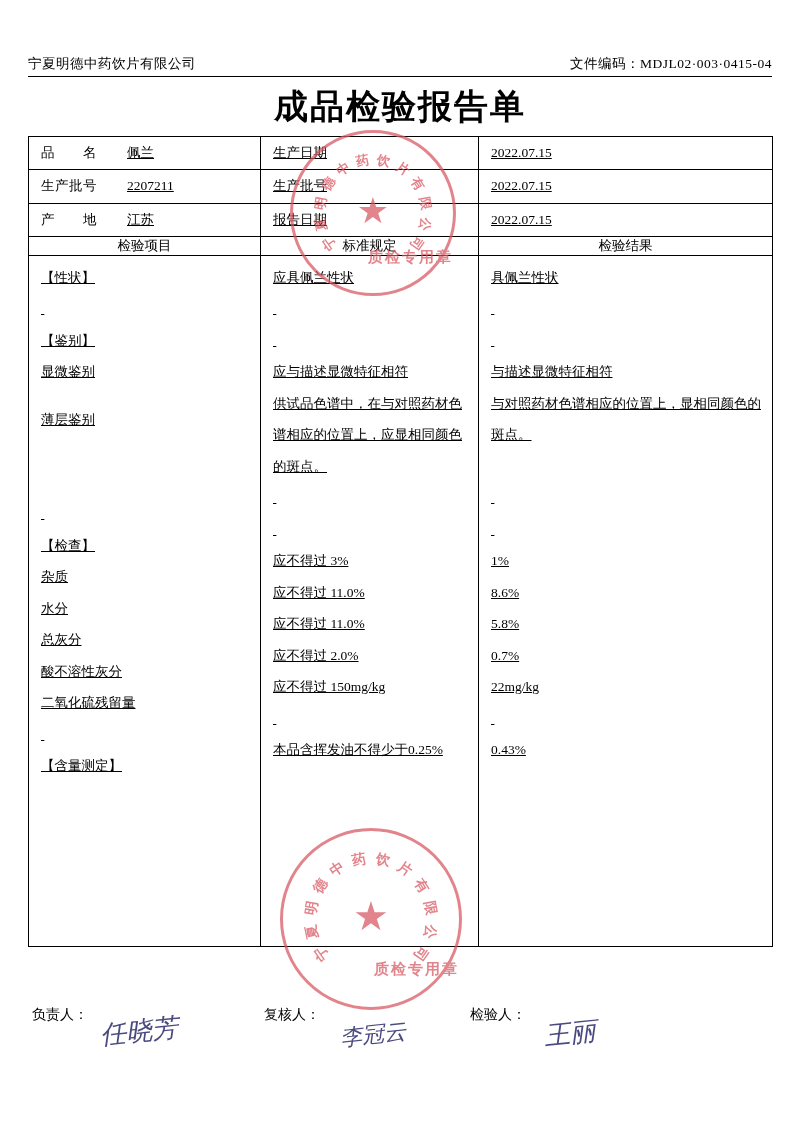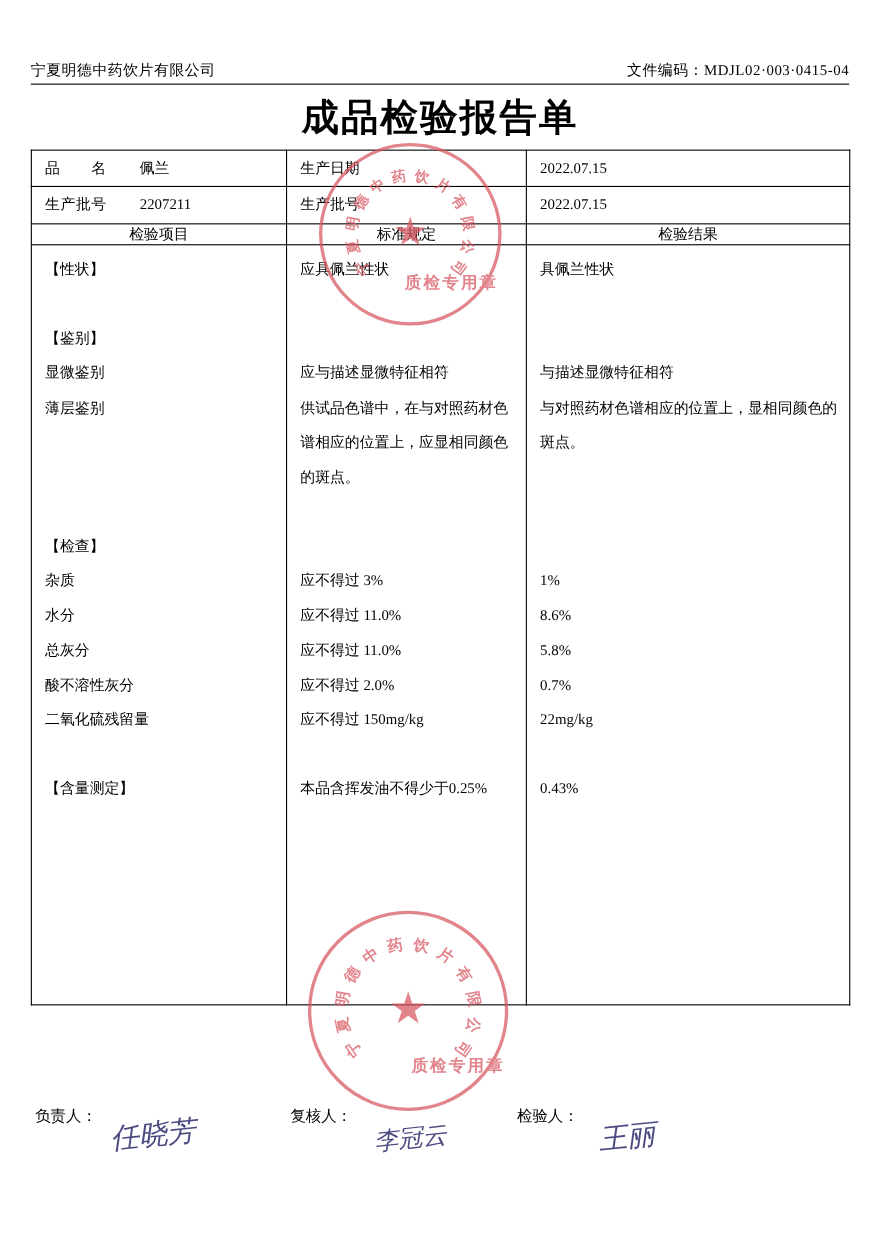--- a/index.html
+++ b/index.html
@@ -61,20 +61,21 @@
     font-size: 13.5px;
   }
   table.main td {
     border: 1px solid #000;
     padding: 0;
     vertical-align: top;
   }
   .cell {
     padding: 6px 10px 6px 12px;
     line-height: 1.5;
+    text-decoration: underline;
   }
   .label-sp {
     letter-spacing: 0.5px;
   }
   .info-label {
     display: inline-block;
     width: 86px;
   }
   .info-row td { height: 30px; }
   .colhead {
@@ -214,33 +215,44 @@
         <td>
           <div class="cell"><span class="info-label label-sp">生产批号</span><span>2207211</span></div>
         </td>
         <td>
           <div class="cell">生产批号</div>
         </td>
         <td>
           <div class="cell">2022.07.15</div>
         </td>
       </tr>
+      <tr class="info-row">
+        <td>
+          <div class="cell"><span class="info-label label-sp">产　　地</span><span>江苏</span></div>
+        </td>
+        <td>
+          <div class="cell">报告日期</div>
+        </td>
+        <td>
+          <div class="cell">2022.07.15</div>
+        </td>
+      </tr>
       <tr>
         <td class="colhead">检验项目</td>
         <td class="colhead">标准规定</td>
         <td class="colhead">检验结果</td>
       </tr>
       <tr>
         <td class="body-cell">
           <div class="cell" id="col-items">
               <div class="item-line">【性状】</div>
               <div class="item-line">&nbsp;</div>
               <div class="item-line">【鉴别】</div>
               <div class="item-line">显微鉴别</div>
-              <div class="item-line" style="height: 94.5px; white-space: normal;">薄层鉴别</div>
+              <div class="item-line" style="height: 94.5px; white-space: normal; margin-top: 16px;">薄层鉴别</div>
               <div class="item-line">&nbsp;</div>
               <div class="item-line">【检查】</div>
               <div class="item-line">杂质</div>
               <div class="item-line">水分</div>
               <div class="item-line">总灰分</div>
               <div class="item-line">酸不溶性灰分</div>
               <div class="item-line">二氧化硫残留量</div>
               <div class="item-line">&nbsp;</div>
               <div class="item-line">【含量测定】</div>
             </div>

